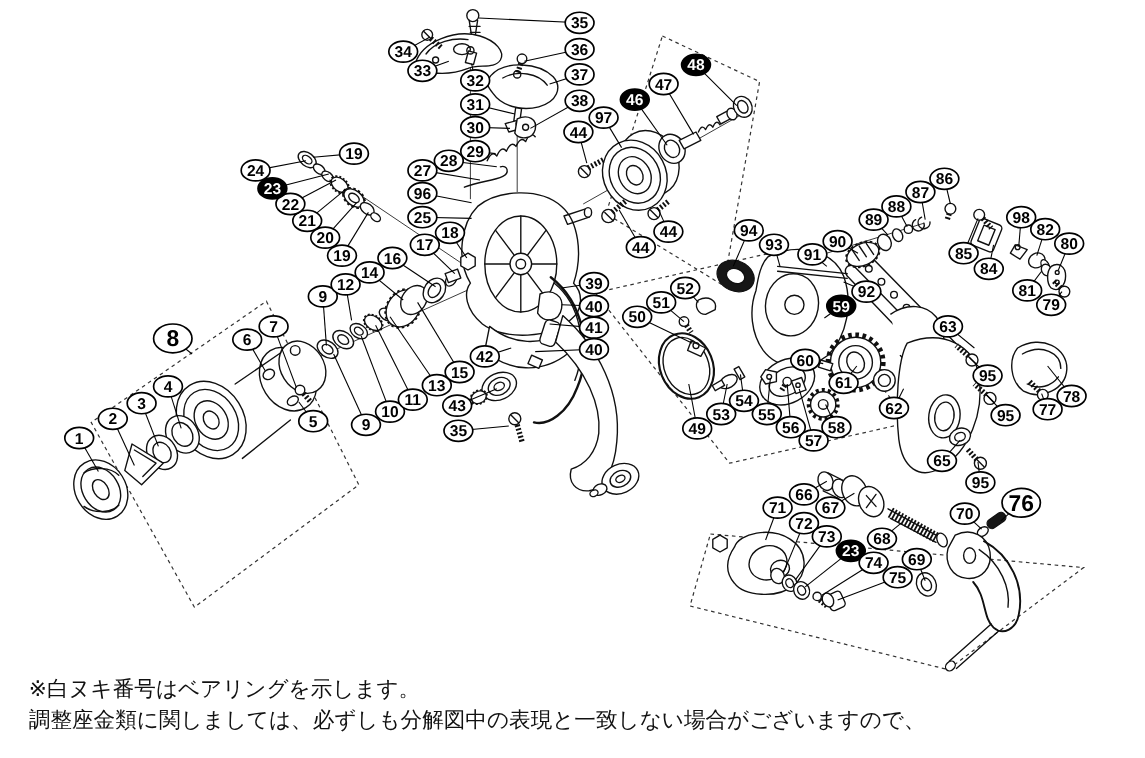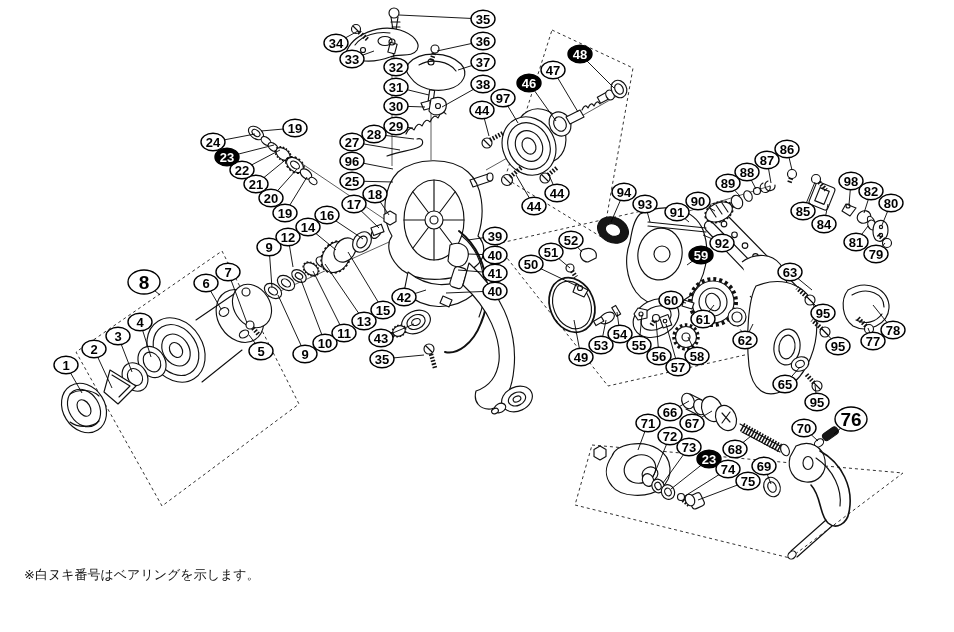--- a/index.html
+++ b/index.html
@@ -12,21 +12,21 @@
   .pw{stroke:#101010;stroke-width:1.15;fill:#fff;stroke-linejoin:round;}
   .pd{stroke:#101010;stroke-width:1;fill:#161616;}
   .dash{stroke:#333;stroke-width:1;fill:none;stroke-dasharray:3 3;}
   .teeth{stroke:#101010;fill:none;}
   .thr{stroke:#101010;stroke-width:4.5;stroke-dasharray:1.6 1.6;fill:none;}
   .leader{stroke:#000;stroke-width:.9;}
   .bubble{fill:#fff;stroke:#000;stroke-width:1.4;}
   .bubble.filled{fill:#000;}
   .bubble-num{font:bold 13px "Liberation Sans",sans-serif;text-anchor:middle;fill:#000;}
   .bubble-num.filled-num{fill:#fff;}
-  .note{position:absolute;left:24px;color:#111;font-size:13px;line-height:18px;
+  .note{position:absolute;left:24px;color:#111;font-size:18px;line-height:18px;
         font-family:"DejaVu Sans",sans-serif;white-space:nowrap;}
 </style>
 </head>
 <body>
 
 <div class="stage">
   <svg id="diagram-svg" width="954" height="632" viewBox="0 0 954 632">
 
     <g>
       <path class="ax" d="M392,30 V166"></path>
@@ -832,13 +832,14 @@
           <text x="503" y="102.7" class="bubble-num">97</text>
         </g>
         <g>
           <ellipse cx="851" cy="181" rx="12" ry="8.8" class="bubble"></ellipse>
           <text x="851" y="185.7" class="bubble-num">98</text>
         </g>
       </g>
   </svg>
 
   <div class="note" style="top:566px">※白ヌキ番号はベアリングを示します。</div>
+  <div class="note" style="top:592px">調整座金類に関しましては、必ずしも分解図中の表現と一致しない場合がございますので、</div>
 </div>
 
 </body></html>

